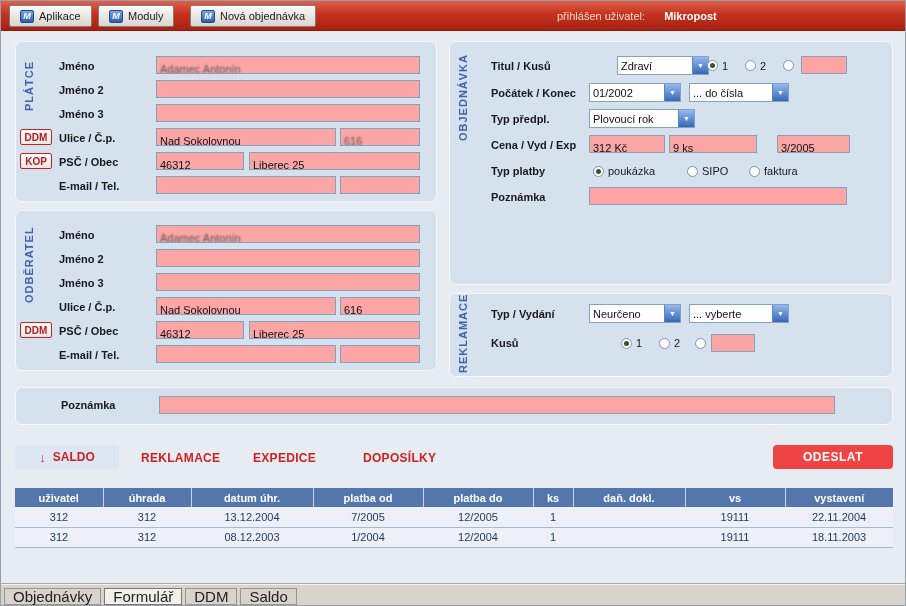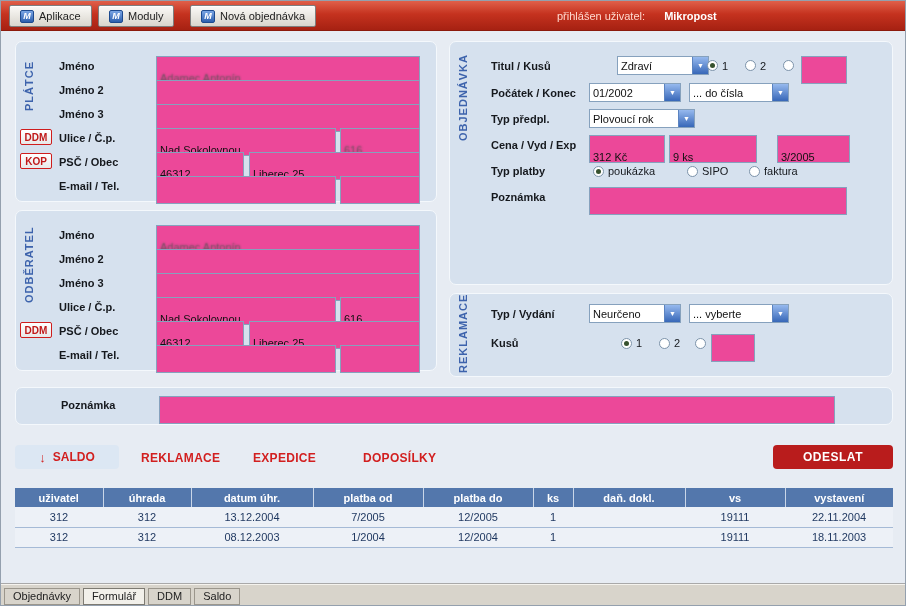--- a/index.html
+++ b/index.html
@@ -23,22 +23,22 @@
   .user-info { position:absolute; left:556px; top:9px; font-size:11px; color:#ffd8cd; white-space:nowrap; }
   .user-info b { color:#fff;margin-left:16px; }
 
   
   .panel { position:absolute; background:#d6e1ee; border:1px solid #f4f8fc; border-radius:7px; }
   .vlabel { position:absolute; transform-origin:0 0; transform:rotate(-90deg);
     color:#3d63ac; font-weight:bold; font-size:11px; letter-spacing:1px; white-space:nowrap; }
   .flabel { position:absolute; font-size:11px; font-weight:bold; color:#15181d; white-space:nowrap; }
 
   
-  .tf { position:absolute; height:18px; background:#ec4899; border:1px solid #86a1bd;
-    font-size:11px; line-height:16px; padding:13px 3px; overflow:hidden; white-space:nowrap; color:#111; }
+  .tf { position:absolute; height:18px; background:#fca5a5; border:1px solid #86a1bd;
+    font-size:11px; line-height:16px; padding:4px 3px; overflow:hidden; white-space:nowrap; color:#111; }
   .ghost { color:transparent; text-shadow:0 0 2px rgba(80,80,80,0.95); }
   .dd { position:absolute; height:19px; background:#fff; border:1px solid #86a1bd; display:flex; align-items:center; }
   .dd-text { flex:1; font-size:11px; padding-left:3px; white-space:nowrap; overflow:hidden; color:#111; }
   .dd-btn { width:16px; align-self:stretch; display:flex; align-items:center; justify-content:center;
     background:linear-gradient(180deg,#96b9ee,#3767b8); border-left:1px solid #5b83c0; color:#fff; font-size:7px; cursor:pointer; }
   .radio { position:absolute; width:11px; height:11px; border-radius:50%; background:#fff; border:1px solid #7c93aa; cursor:pointer; }
   .radio.sel::after { content:""; position:absolute; left:2px; top:2px; width:5px; height:5px; border-radius:50%; background:#37522f; }
   .rlabel { position:absolute; font-size:11px; color:#15181d; white-space:nowrap; }
   .mini-btn { position:absolute; width:32px; height:16px; display:flex; align-items:center; justify-content:center;
     background:linear-gradient(180deg,#ffffff,#e8e8e8); border:1px solid #cf1d1d; border-radius:2px;
@@ -47,37 +47,37 @@
   
   .act-link { position:absolute; font-size:12px; font-weight:bold; color:#d21f1f; letter-spacing:0.3px; cursor:pointer; }
   .saldo-chip { position:absolute; left:14px; top:444px; width:104px; height:24px; display:flex; align-items:center;
     justify-content:center; gap:7px; background:#dce7f3; border-radius:4px; color:#d21f1f;
     font-size:12px; font-weight:bold; cursor:pointer; }
   .saldo-arrow { color:#d21f1f; font-weight:bold; font-size:13px; }
   .btn-storno { position:absolute; left:656px; top:444px; width:112px; height:24px; display:flex; align-items:center;
     justify-content:center; background:#c6d5e6; border-radius:4px; color:#5e7a99; font-size:12px;
     font-weight:bold; letter-spacing:0.5px; cursor:pointer; }
   .btn-send { position:absolute; left:772px; top:444px; width:120px; height:24px; display:flex; align-items:center;
-    justify-content:center; background:#b91c1c; border-radius:4px; color:#fff; font-size:12px;
+    justify-content:center; background:#ef4444; border-radius:4px; color:#fff; font-size:12px;
     font-weight:bold; letter-spacing:0.5px; cursor:pointer; }
 
   
   table.saldo { position:absolute; left:14px; top:487px; width:878px; border-collapse:collapse; table-layout:fixed; }
   table.saldo th { background:#5377ac; color:#fff; font-size:11px; font-weight:bold; height:19px;
     border-left:1px solid #c9d6e8; text-align:center; }
   table.saldo th:first-child { border-left:none; }
   table.saldo td { height:20px; font-size:11px; color:#1c355e; text-align:center;
     border-bottom:1px solid #a5bad6; background:#edf1f7; }
 
   
   .statusbar { position:absolute; left:0; top:583px; width:100%; height:23px; background:#d8d4cb;
     border-top:1px solid #f5f3ee; box-shadow:0 -1px 0 #a9a9a9; display:flex; align-items:center;
     gap:3px; padding-left:3px; }
   .sb-tab { height:17px; display:flex; align-items:center; justify-content:center; padding:0 8px;
-    font-size:11px; color:#222; border:1px solid #9b968c; background:#d8d4cb; cursor:pointer; white-space:nowrap;text-align:right; }
+    font-size:15px; color:#222; border:1px solid #9b968c; background:#d8d4cb; cursor:pointer; white-space:nowrap;text-align:right; }
   .sb-tab.active { background:#f2f0ea; border-color:#7d7a72; }
 </style>
 </head>
 <body>
 
 <div class="window">
 
   <div class="topbar">
     <div class="tb-btn" style="left:8px">
       <span class="m-icon">M</span>

